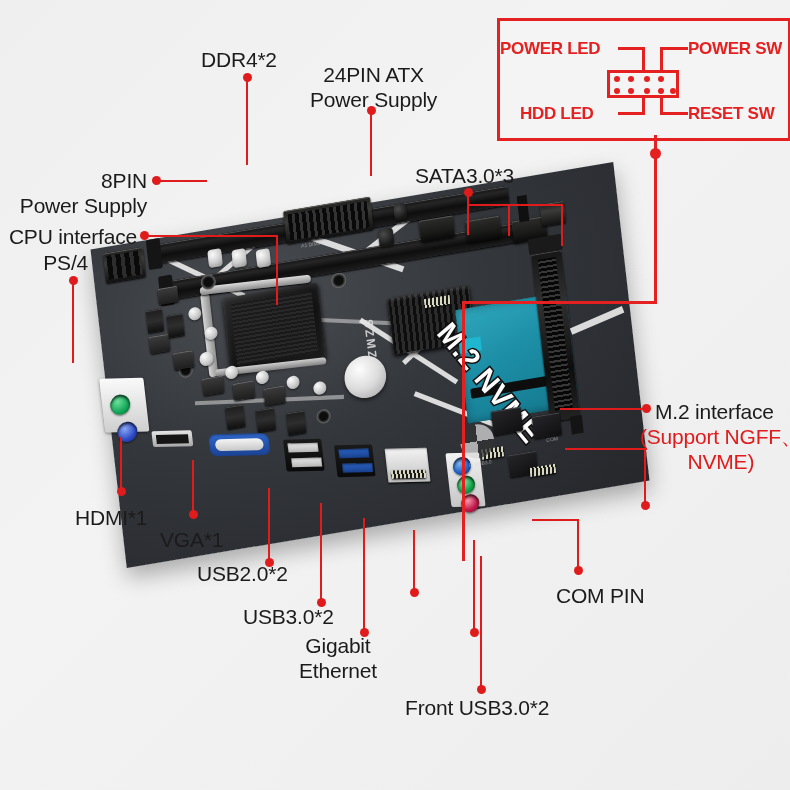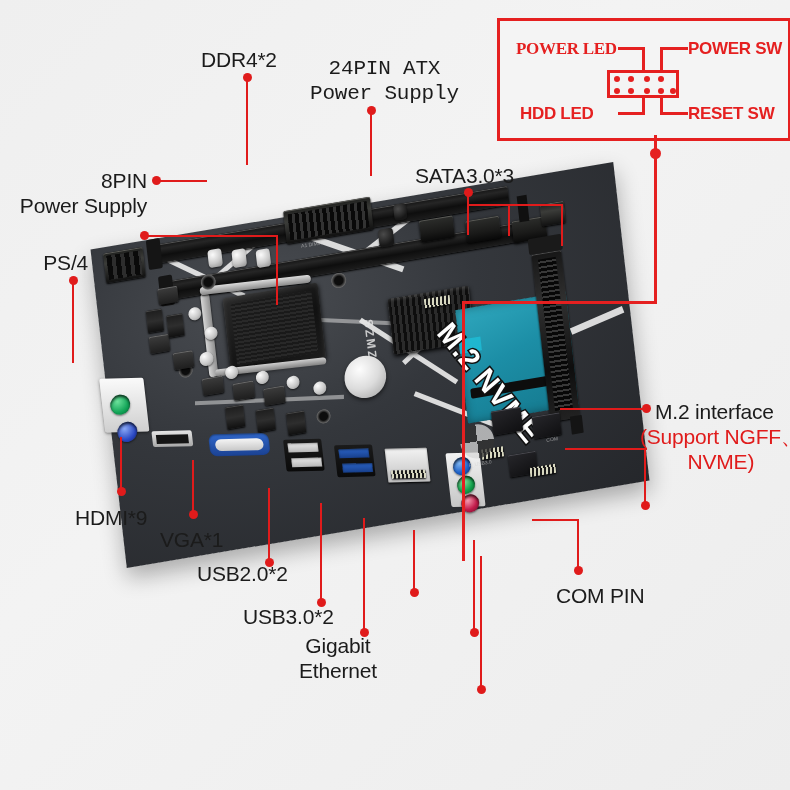--- a/index.html
+++ b/index.html
@@ -239,21 +239,21 @@
       <div class="part hdr-pins" style="left:326px;top:104px;width:26px;height:9px;"></div>
       <div class="tiny" style="left:352px;top:272px;">F_USB3.0</div>
       <div class="tiny" style="left:432px;top:260px;">COM</div>
 
       <div class="part" style="left:430px;top:18px;width:10px;height:26px;background:#101010;"></div>
       <div class="part conn" style="left:452px;top:30px;width:24px;height:22px;"></div>
     </div>
   </div>
 
   <div id="fp-box">
-    <div class="fp-lbl" style="left:16px;top:18px;font-family:Liberation Serif, serif;">POWER LED</div>
+    <div class="fp-lbl" style="left:0;top:18px;">POWER LED</div>
     <div class="fp-lbl" style="left:188px;top:18px;">POWER SW</div>
     <div class="fp-lbl" style="left:20px;top:83px;">HDD  LED</div>
     <div class="fp-lbl" style="left:188px;top:83px;">RESET SW</div>
 
     <div class="fp-ln" style="left:118px;top:26px;width:27px;height:3px;"></div>
     <div class="fp-ln" style="left:142px;top:26px;width:3px;height:27px;"></div>
     <div class="fp-ln" style="left:160px;top:26px;width:3px;height:27px;"></div>
     <div class="fp-ln" style="left:160px;top:26px;width:28px;height:3px;"></div>
     <div class="fp-ln" style="left:118px;top:91px;width:27px;height:3px;"></div>
     <div class="fp-ln" style="left:142px;top:67px;width:3px;height:27px;"></div>
@@ -275,46 +275,47 @@
   <div class="ln lnv" style="left:654px;top:135px;width:3px;height:18px;background:#e52020;"></div>
   <div class="dot" style="left:650px;top:148px;width:11px;height:11px;background:#e52020;"></div>
   <div class="ln lnv" style="left:654px;top:158px;width:3px;height:145px;background:#e52020;"></div>
   <div class="ln lnh" style="left:462px;top:301px;width:195px;height:3px;background:#e52020;"></div>
   <div class="ln lnv" style="left:462px;top:301px;width:3px;height:260px;background:#e52020;"></div>
 
   <div class="lbl" style="left:201px;top:47px;">DDR4*2</div>
   <div class="dot" style="left:243px;top:73px;"></div>
   <div class="ln lnv" style="left:246px;top:78px;height:87px;"></div>
 
-  <div class="lbl ctr" style="left:310px;top:56px;font-family:Liberation Mono, monospace;">24PIN ATX
+  <div class="lbl ctr" style="left:310px;top:62px;">24PIN ATX
 Power Supply</div>
   <div class="dot" style="left:367px;top:106px;"></div>
   <div class="ln lnv" style="left:370px;top:111px;height:65px;"></div>
 
   <div class="lbl" style="left:415px;top:163px;">SATA3.0*3</div>
   <div class="dot" style="left:464px;top:188px;"></div>
   <div class="ln lnv" style="left:467px;top:193px;height:42px;"></div>
   <div class="ln lnh" style="left:467px;top:204px;width:96px;"></div>
   <div class="ln lnv" style="left:508px;top:204px;height:32px;"></div>
   <div class="ln lnv" style="left:561px;top:204px;height:42px;"></div>
 
   <div class="lbl rt" style="left:12px;top:168px;width:135px;">8PIN
 Power Supply</div>
   <div class="dot" style="left:152px;top:176px;"></div>
   <div class="ln lnh" style="left:157px;top:180px;width:50px;"></div>
 
+  <div class="lbl rt" style="left:2px;top:224px;width:135px;">CPU interface</div>
   <div class="dot" style="left:140px;top:231px;"></div>
   <div class="ln lnh" style="left:145px;top:235px;width:133px;"></div>
   <div class="ln lnv" style="left:276px;top:235px;height:70px;"></div>
 
   <div class="lbl rt" style="left:10px;top:250px;width:78px;">PS/4</div>
   <div class="dot" style="left:69px;top:276px;"></div>
   <div class="ln lnv" style="left:72px;top:281px;height:82px;"></div>
 
-  <div class="lbl" style="left:75px;top:505px;">HDMI*9</div>
+  <div class="lbl" style="left:75px;top:505px;">HDMI*1</div>
   <div class="dot" style="left:117px;top:487px;"></div>
   <div class="ln lnv" style="left:120px;top:437px;height:52px;"></div>
 
   <div class="lbl" style="left:160px;top:527px;">VGA*1</div>
   <div class="dot" style="left:189px;top:510px;"></div>
   <div class="ln lnv" style="left:192px;top:460px;height:52px;"></div>
 
   <div class="lbl" style="left:197px;top:561px;">USB2.0*2</div>
   <div class="dot" style="left:265px;top:558px;"></div>
   <div class="ln lnv" style="left:268px;top:488px;height:72px;"></div>
@@ -327,20 +328,21 @@
 Ethernet</div>
   <div class="dot" style="left:360px;top:628px;"></div>
   <div class="ln lnv" style="left:363px;top:518px;height:112px;"></div>
 
   <div class="dot" style="left:410px;top:588px;"></div>
   <div class="ln lnv" style="left:413px;top:530px;height:60px;"></div>
 
   <div class="dot" style="left:470px;top:628px;"></div>
   <div class="ln lnv" style="left:473px;top:540px;height:90px;"></div>
 
+  <div class="lbl" style="left:405px;top:695px;">Front USB3.0*2</div>
   <div class="dot" style="left:477px;top:685px;"></div>
   <div class="ln lnv" style="left:480px;top:556px;height:132px;"></div>
 
   <div class="lbl" style="left:556px;top:583px;">COM PIN</div>
   <div class="dot" style="left:574px;top:566px;"></div>
   <div class="ln lnv" style="left:577px;top:519px;height:50px;"></div>
   <div class="ln lnh" style="left:532px;top:519px;width:47px;"></div>
 
   <div class="dot" style="left:641px;top:501px;"></div>
   <div class="ln lnv" style="left:644px;top:448px;height:56px;"></div>

